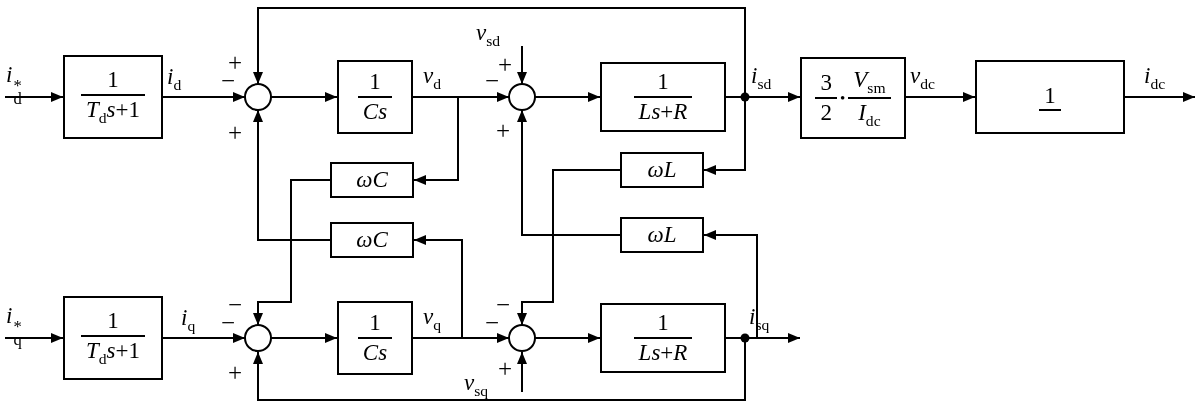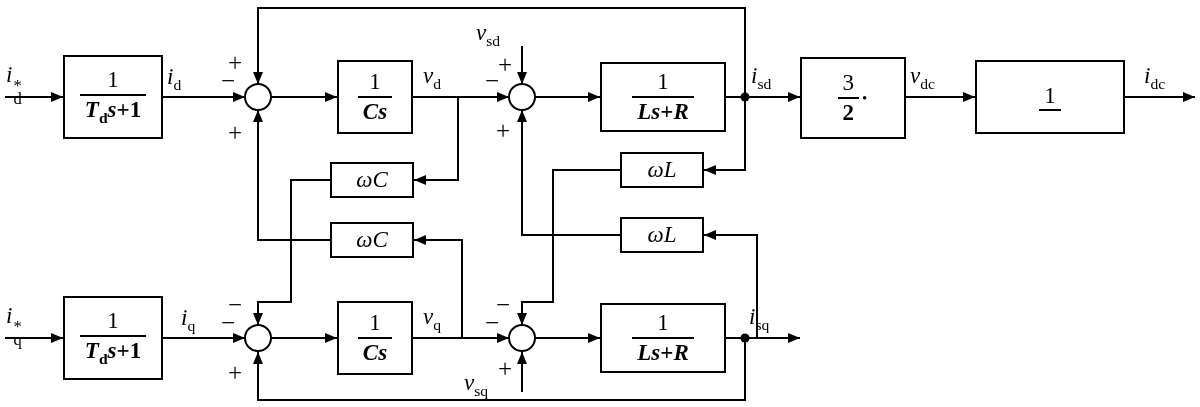--- a/index.html
+++ b/index.html
@@ -9,21 +9,21 @@
     font-family:"Liberation Serif","DejaVu Serif",serif; color:#000; overflow:hidden;
   }
   #wires { position:absolute; left:0; top:0; z-index:1; }
   .block {
     position:absolute; border:2px solid #000; background:#fff;
     display:flex; align-items:center; justify-content:center;
     font-size:23px; z-index:2;
   }
   .frac { display:inline-flex; flex-direction:column; align-items:center; line-height:1.12; }
   .frac .num { align-self:stretch; text-align:center; border-bottom:2px solid #000; padding:0 5px 1px; }
-  .frac .den { padding:1px 5px 0; text-align:right;font-weight:bold; }
+  .frac .den { padding:1px 5px 0; text-align:right; }
   .gain { display:flex; align-items:center; gap:2px; }
   .mult-dot { font-size:15px; line-height:1; padding:0 1px; }
   .lbl { position:absolute; font-size:23px; z-index:3; white-space:nowrap; line-height:1.1;text-align:center; }
   .sign { position:absolute; font-size:25px; z-index:3; line-height:1; }
   i { font-style:italic; }
   sub { font-size:0.68em; font-style:normal; vertical-align:-0.38em; }
   .ss {
     display:inline-flex; flex-direction:column; align-items:center;
     font-size:0.72em; line-height:0.75; vertical-align:-0.55em;
     margin-left:1px; font-style:normal;
@@ -105,20 +105,24 @@
     </span>
   </div>
 
   <div class="block" style="left:800px;top:57px;width:106px;height:82px">
     <span class="gain">
       <span class="frac">
         <span class="num">3</span>
         <span class="den">2</span>
       </span>
       <span class="mult-dot">•</span>
+      <span class="frac">
+        <span class="num"><i>V</i><sub>sm</sub></span>
+        <span class="den"><i>I</i><sub>dc</sub></span>
+      </span>
     </span>
   </div>
 
   <div class="block" style="left:975px;top:60px;width:150px;height:74px">
     <span class="frac">
       <span class="num">1</span>
     </span>
   </div>
 
   <div class="block" style="left:63px;top:296px;width:100px;height:84px">

